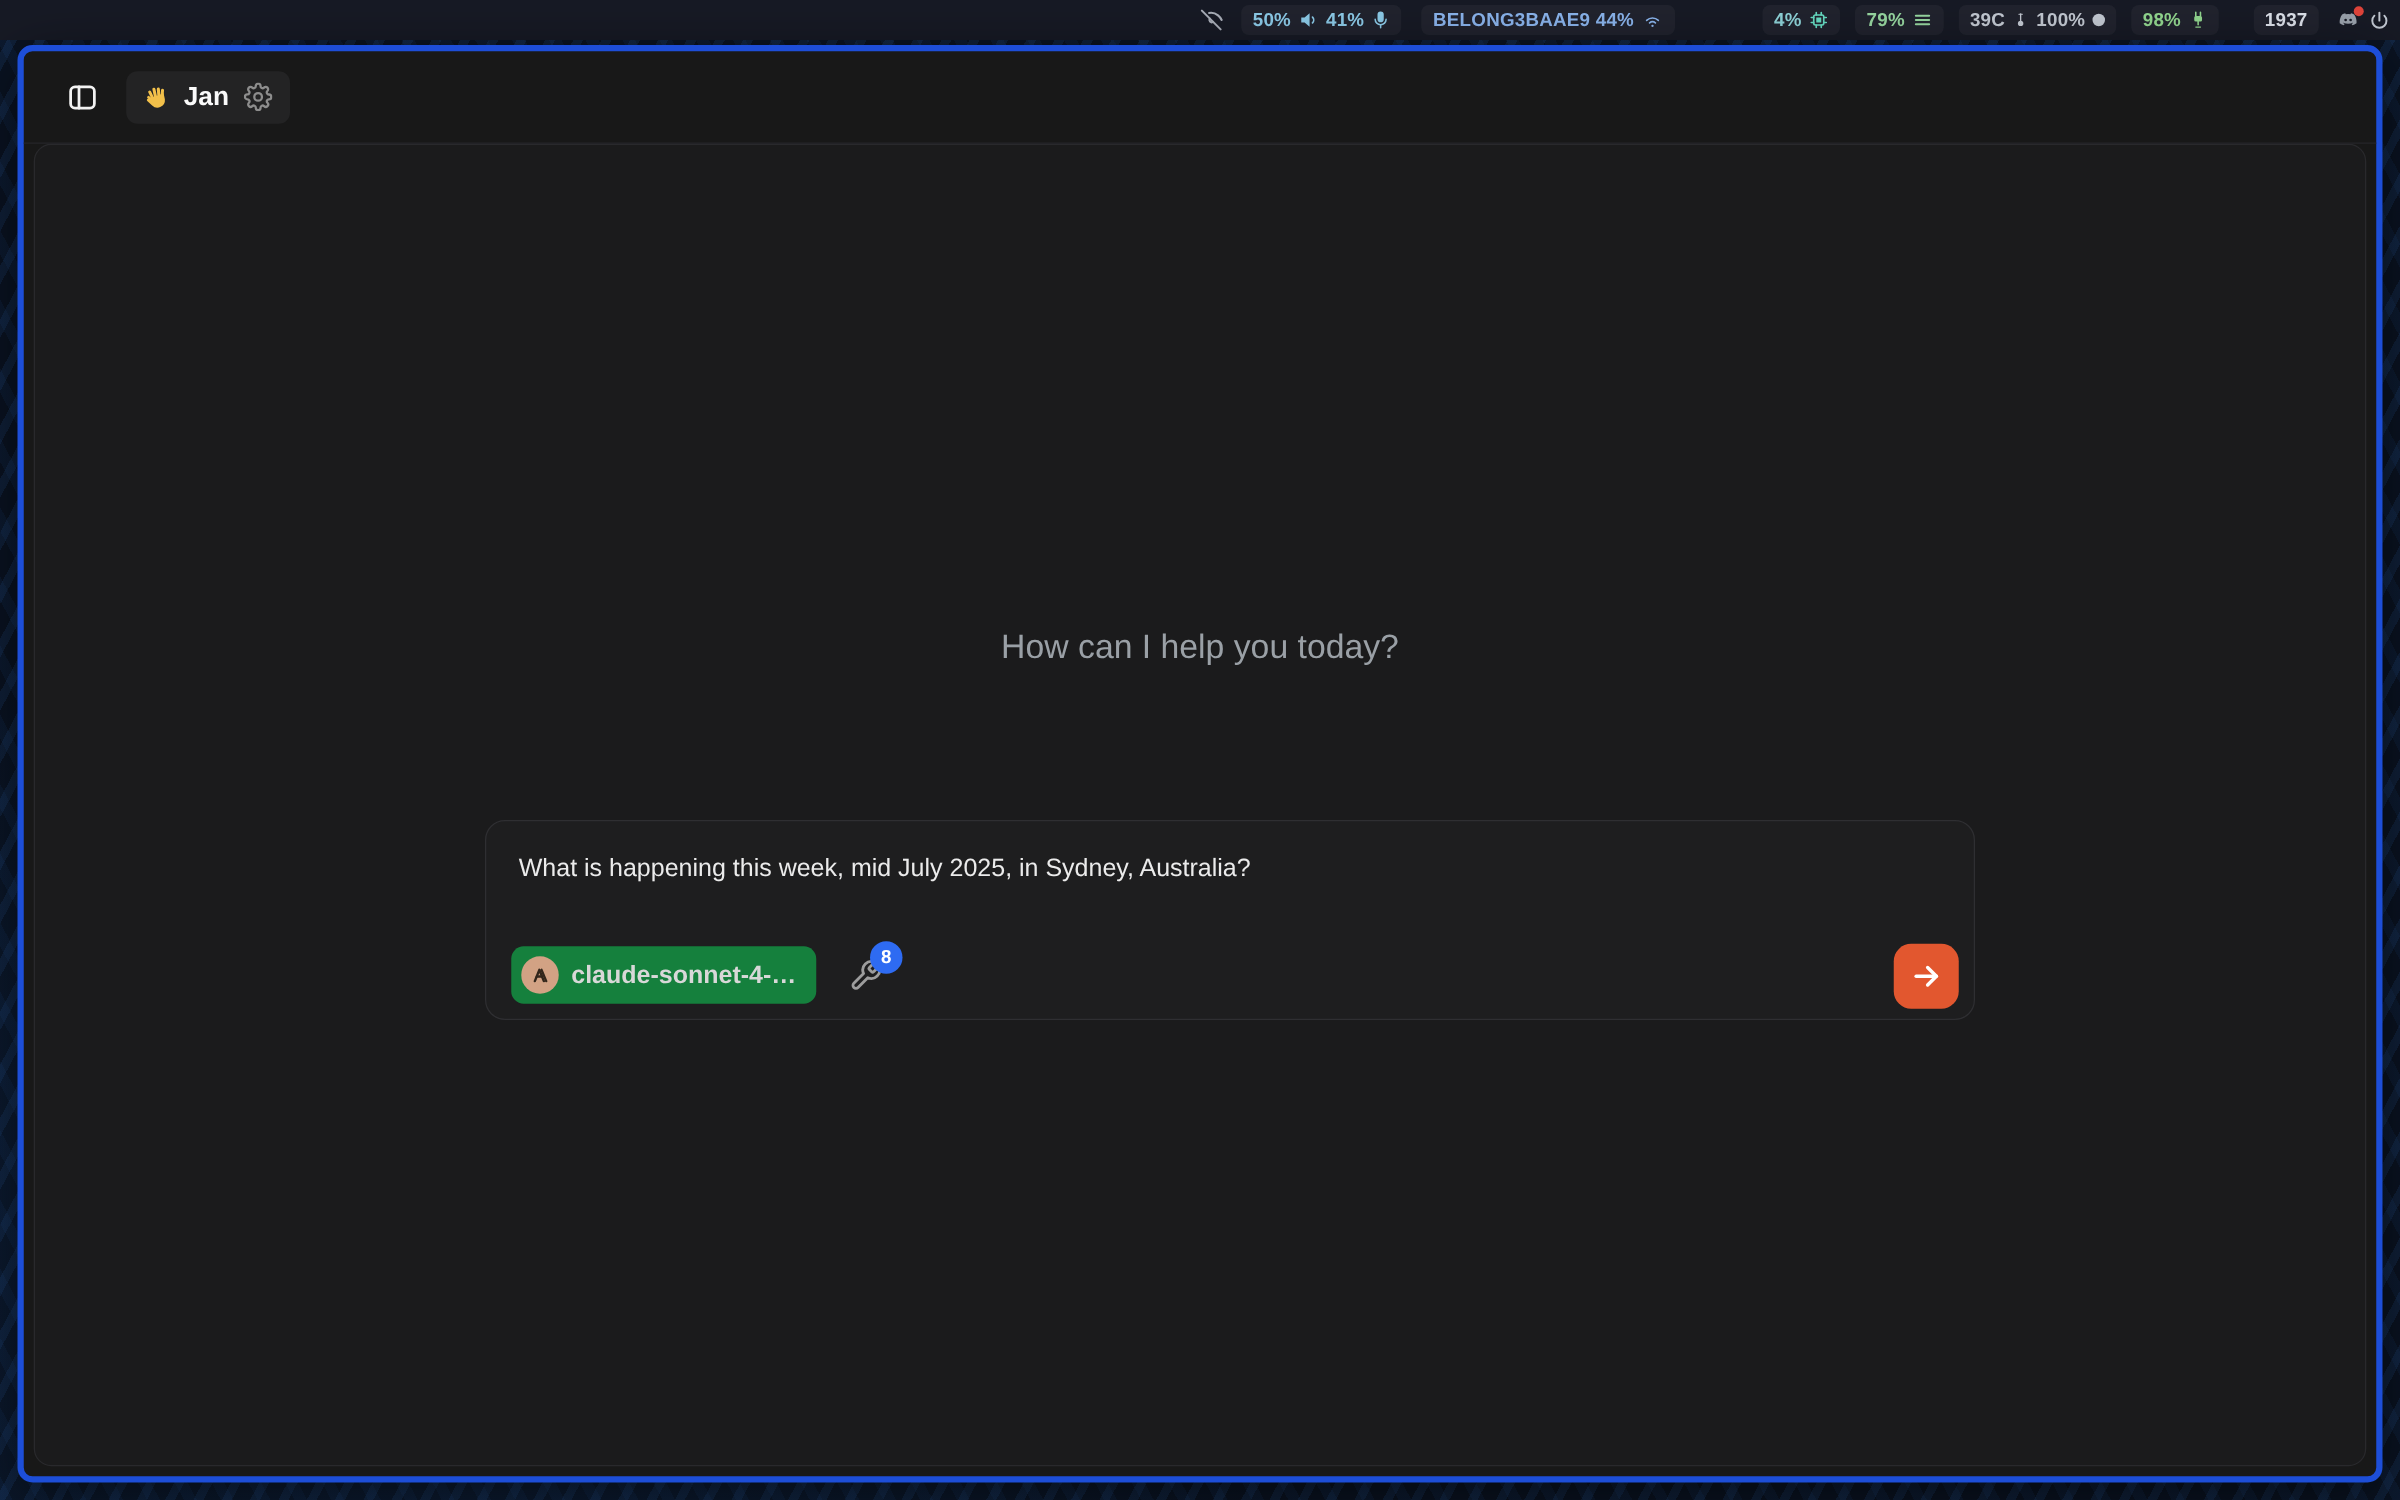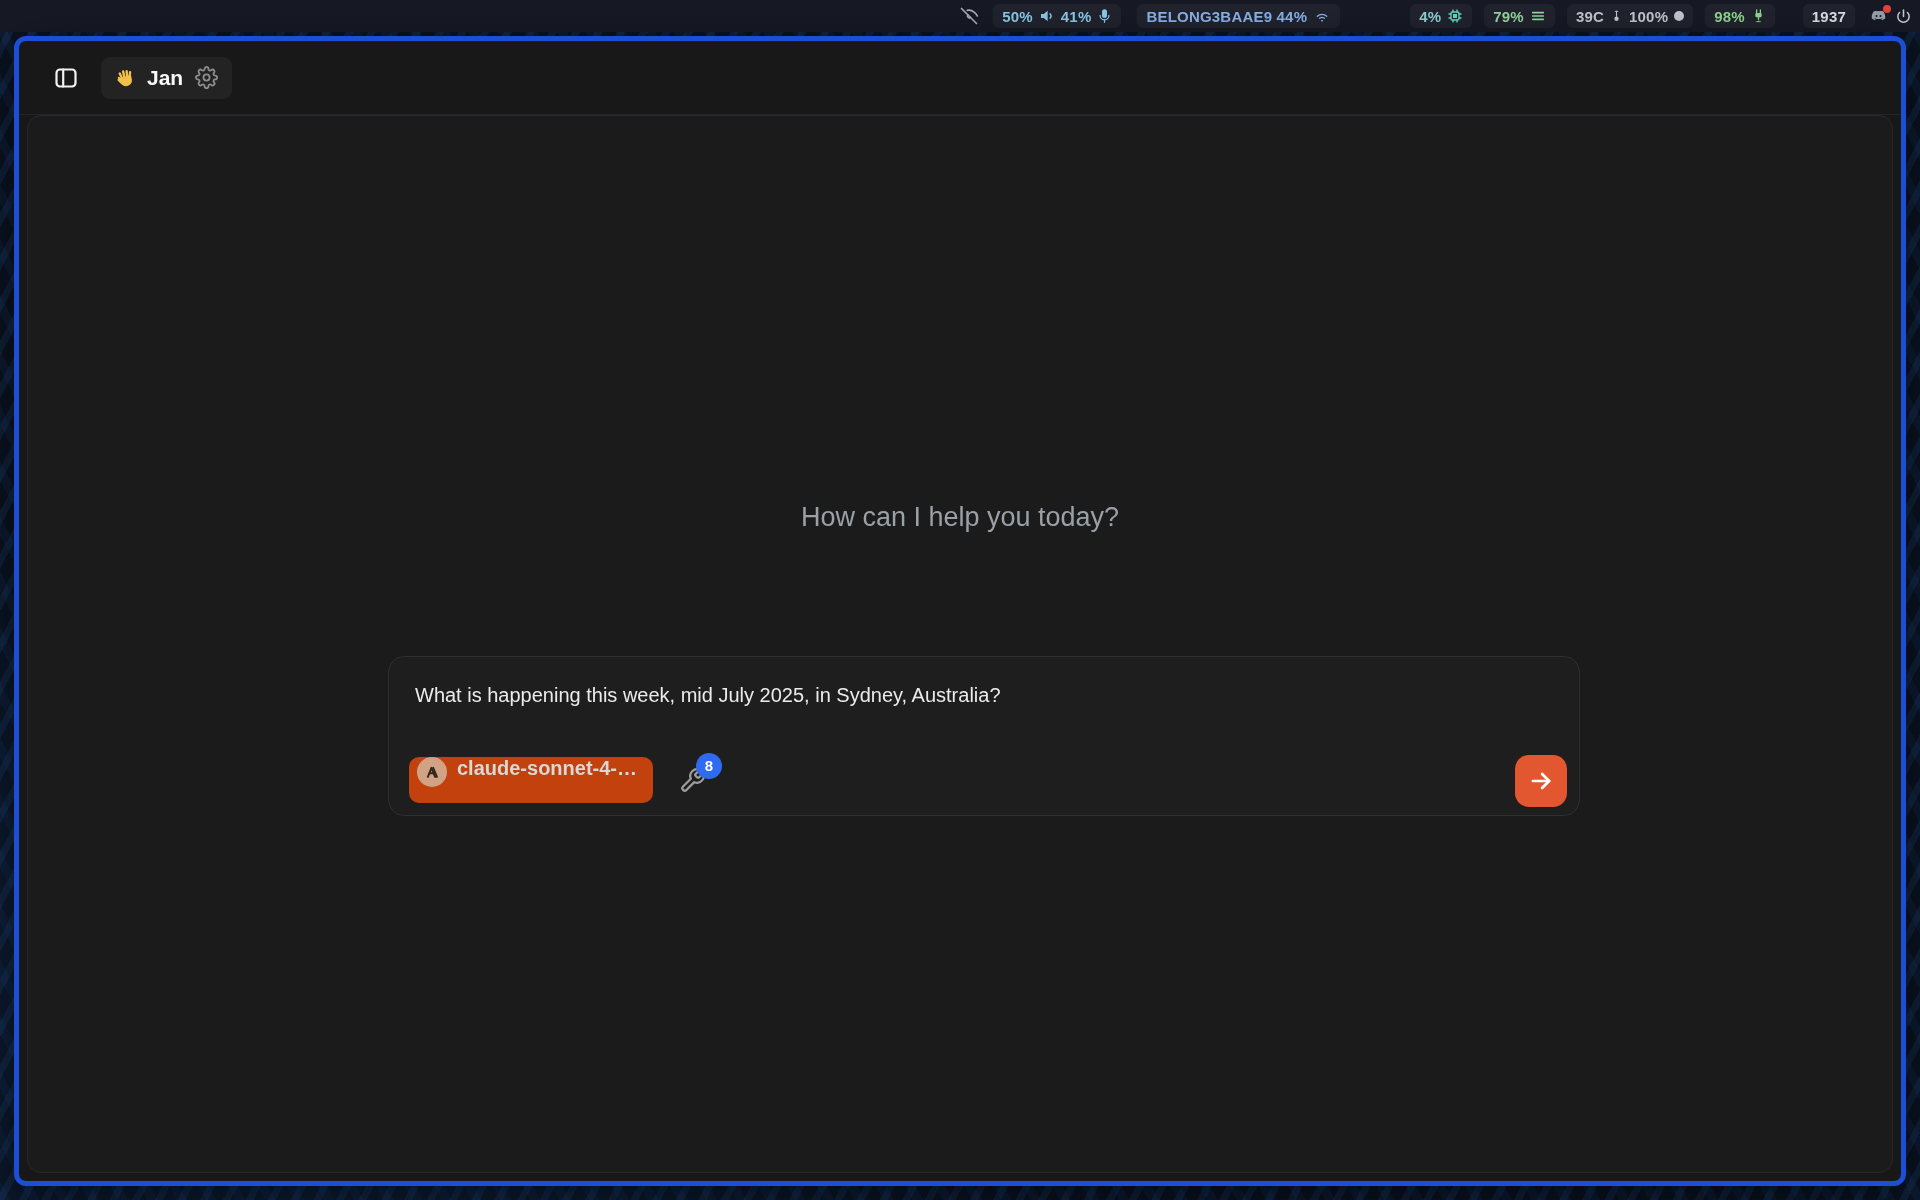--- a/index.html
+++ b/index.html
@@ -93,22 +93,22 @@
     background:#1e1e1f;border:1px solid #2f2f32;border-radius:16px;margin-left:12px;
   }
   .composer-text{
     position:absolute;top:24px;left:26px;right:26px;
     font-size:20px;color:#ebebeb;line-height:28px;cursor:text;
   }
   .composer-left{
     position:absolute;left:20px;bottom:12px;display:flex;align-items:center;
   }
   .model-pill{
-    display:flex;gap:10px;height:46px;
-    background:#c2410c;border-radius:10px;padding:0 16px 0 8px;cursor:pointer;
+    display:flex;align-items:center;gap:10px;height:46px;
+    background:#15803d;border-radius:10px;padding:0 16px 0 8px;cursor:pointer;
   }
   .provider-logo{
     width:30px;height:30px;border-radius:50%;background:var(--anthropic-tan);
     display:flex;align-items:center;justify-content:center;color:#33261b;
   }
   .model-label{font-size:20px;font-weight:600;color:#d8d8d8;}
   .tools-btn{
     position:relative;margin-left:26px;color:#9d9d9d;cursor:pointer;
     display:inline-flex;background:none;border:none;
   }

